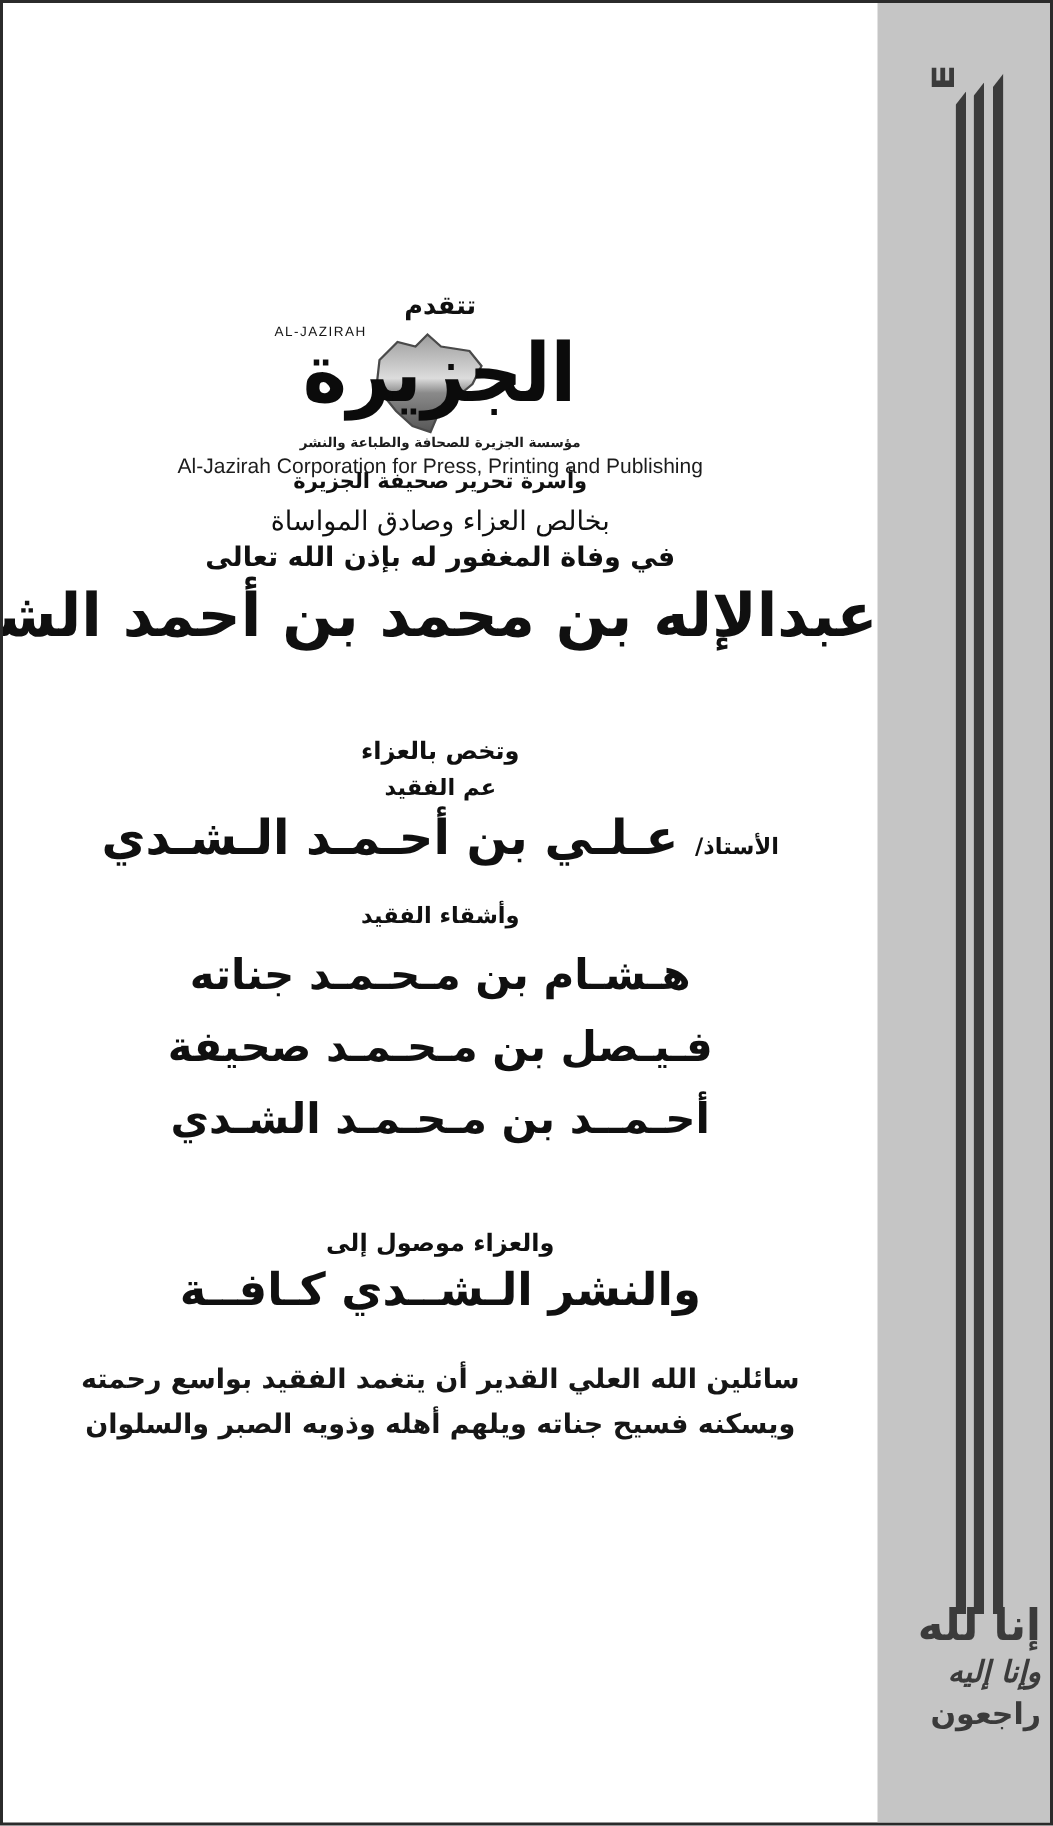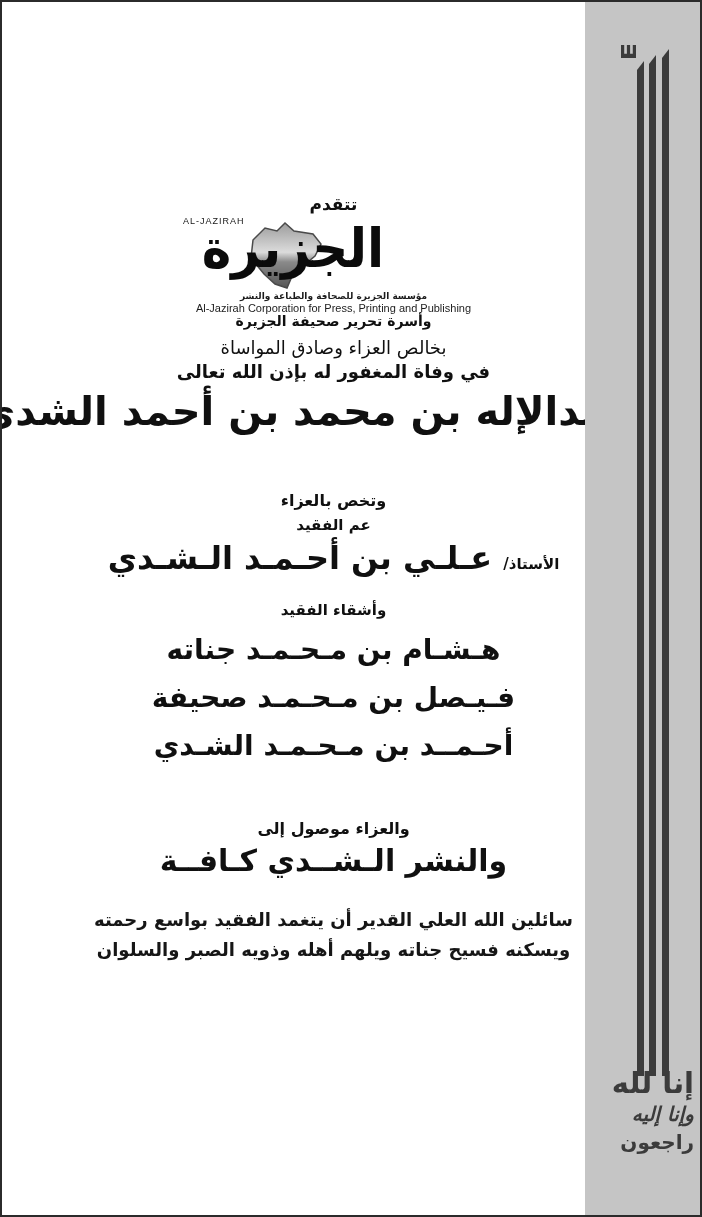--- a/index.html
+++ b/index.html
@@ -10,31 +10,31 @@
     border:2px solid #2b2b2b;
     box-sizing:border-box;
     overflow:hidden;
     font-family:"DejaVu Sans",sans-serif;
     color:#101010;
   }
   
   .content{
     position:absolute;left:0;top:0;width:583px;height:100%;
   }
-  .block{position:absolute;left:0;width:100%;text-align:center;direction:rtl;padding-left:40px;}
+  .block{position:absolute;left:0;width:100%;text-align:center;direction:rtl;}
   .presents{top:192px;font-size:17px;font-weight:bold;}
   
   .logo{position:absolute;top:212px;left:171px;width:240px;height:84px;text-align:center;}
   .logo-en{position:absolute;left:10px;top:2px;font-size:9px;font-weight:normal;letter-spacing:1px;
            font-family:"Liberation Sans","DejaVu Sans",sans-serif;color:#151515;}
   .logo-map{position:absolute;left:62px;top:2px;width:104px;height:80px;}
   .logo-ar{position:absolute;left:0;top:6px;width:100%;font-size:50px;font-weight:bold;
            direction:rtl;transform:scaleY(1.08);color:#0b0b0b;}
   .org-ar{top:289px;font-size:9px;font-weight:bold;color:#1c1c1c;}
-  .org-en{top:300px;font-size:11px;direction:ltr;
+  .org-en{top:300px;font-size:14px;direction:ltr;
           font-family:"Liberation Sans","DejaVu Sans",sans-serif;color:#1c1c1c;}
   .editorial{top:311px;font-size:14px;font-weight:bold;}
   .cond1{top:335px;font-size:18px;font-weight:normal;}
   .cond2{top:359px;font-size:18px;font-weight:bold;}
   .deceased{top:386px;font-size:40px;font-weight:bold;white-space:nowrap;}
   .intro1{top:489px;font-size:16px;font-weight:bold;}
   .uncle-label{top:514px;font-size:15px;font-weight:bold;}
   .uncle-row{top:537px;font-size:32px;font-weight:bold;white-space:nowrap;}
   .uncle-row .title{font-size:15px;font-weight:bold;}
   .brothers-label{top:599px;font-size:15px;font-weight:bold;}

